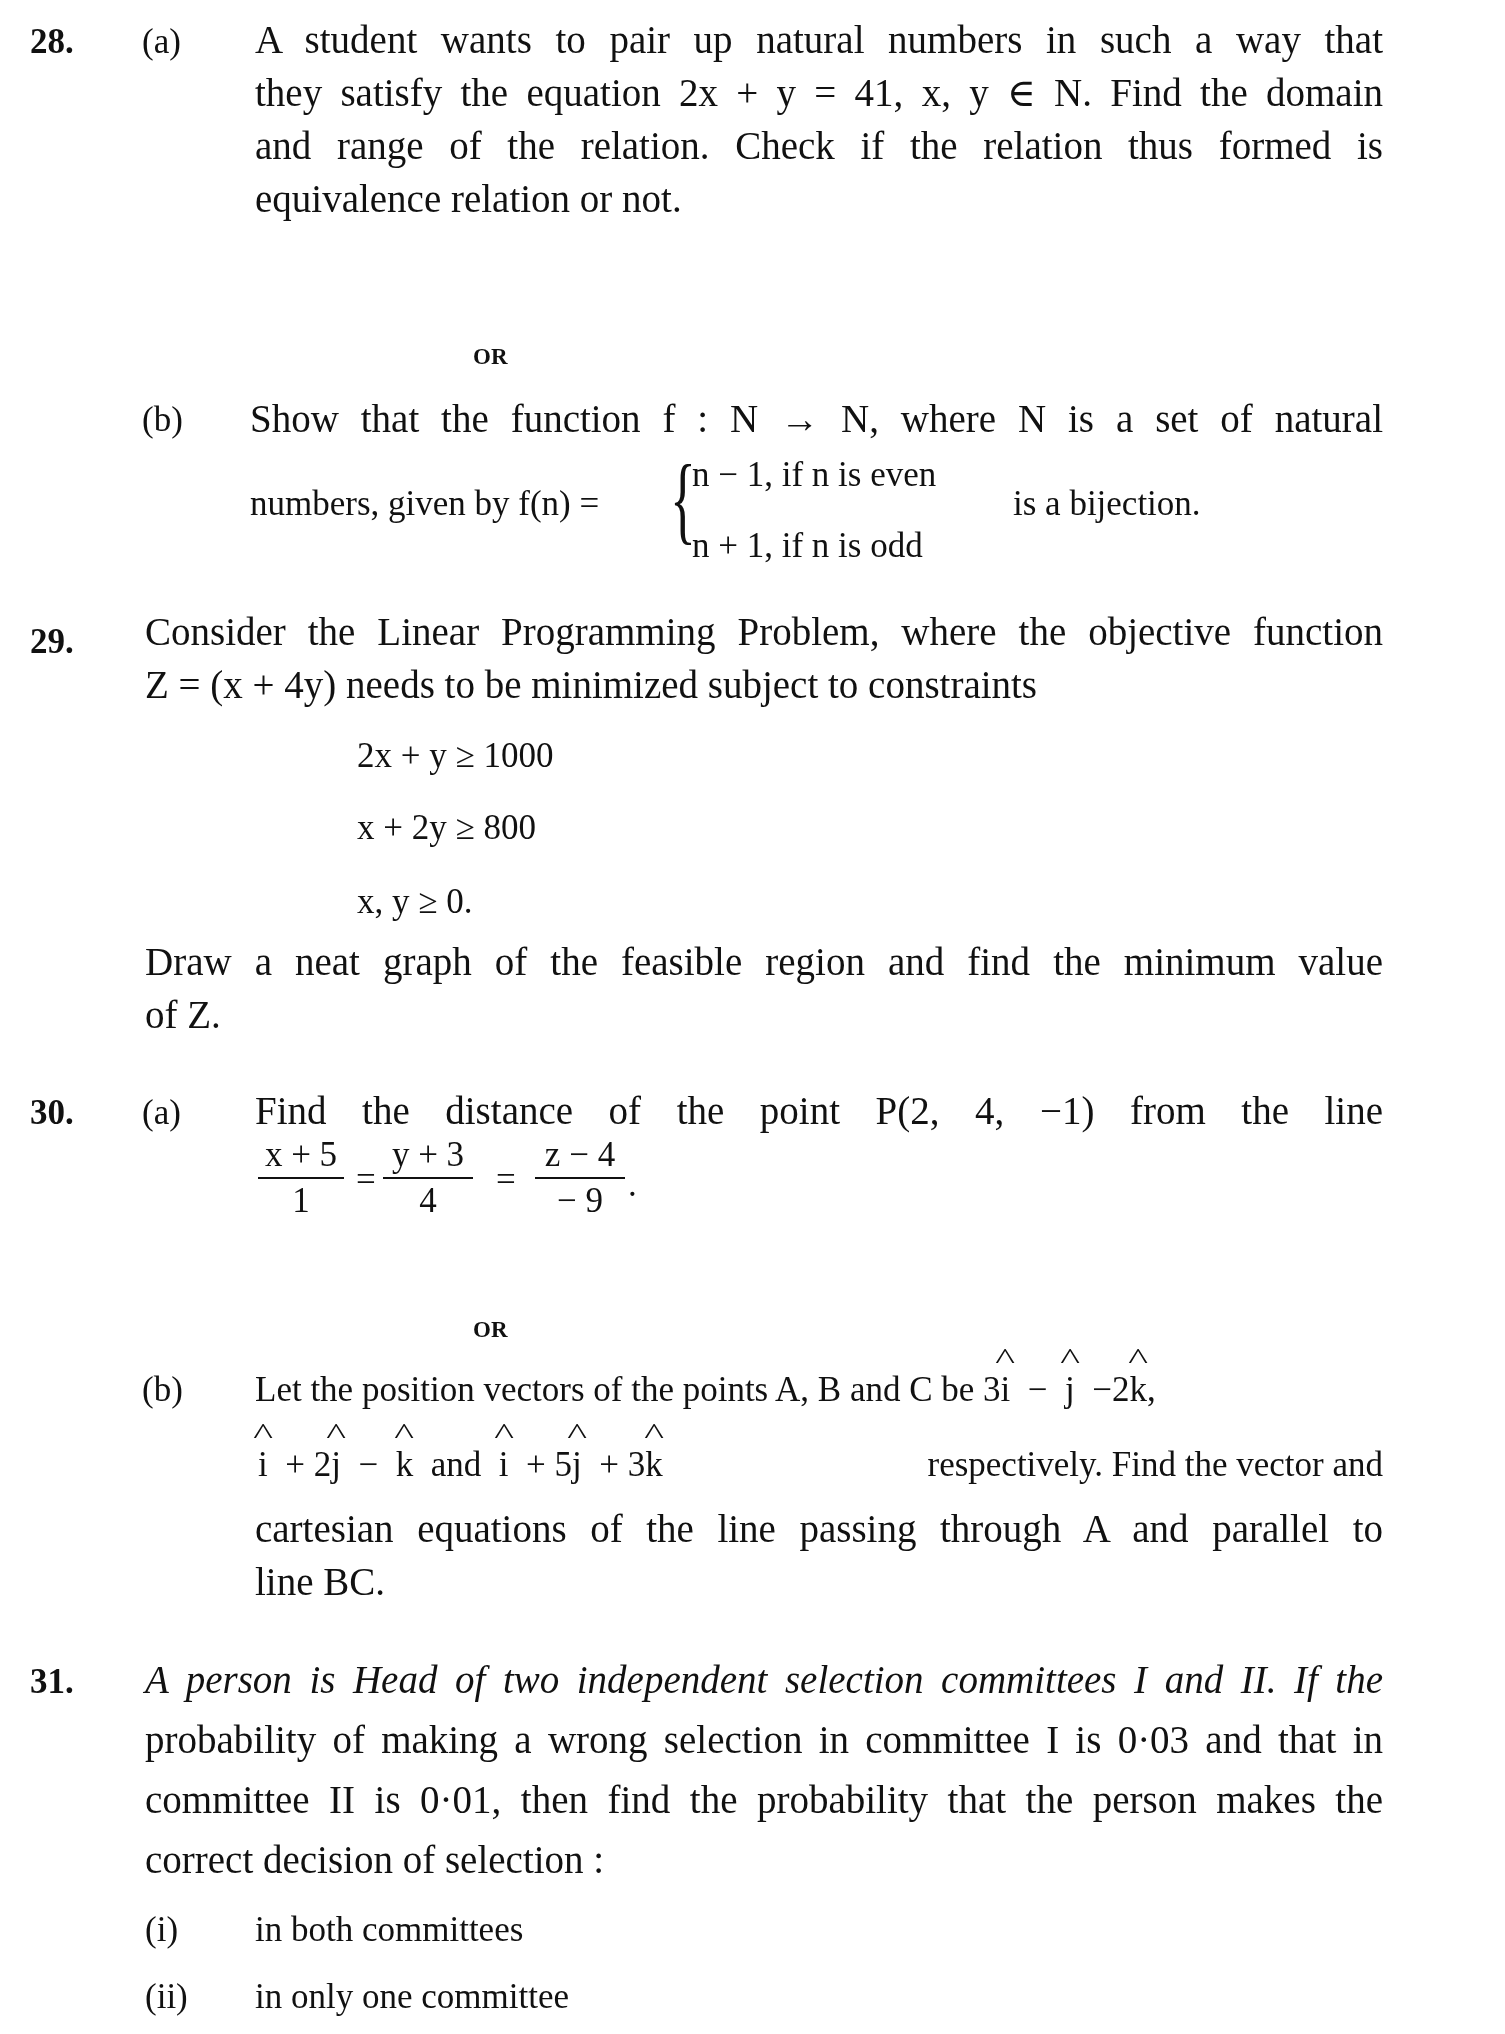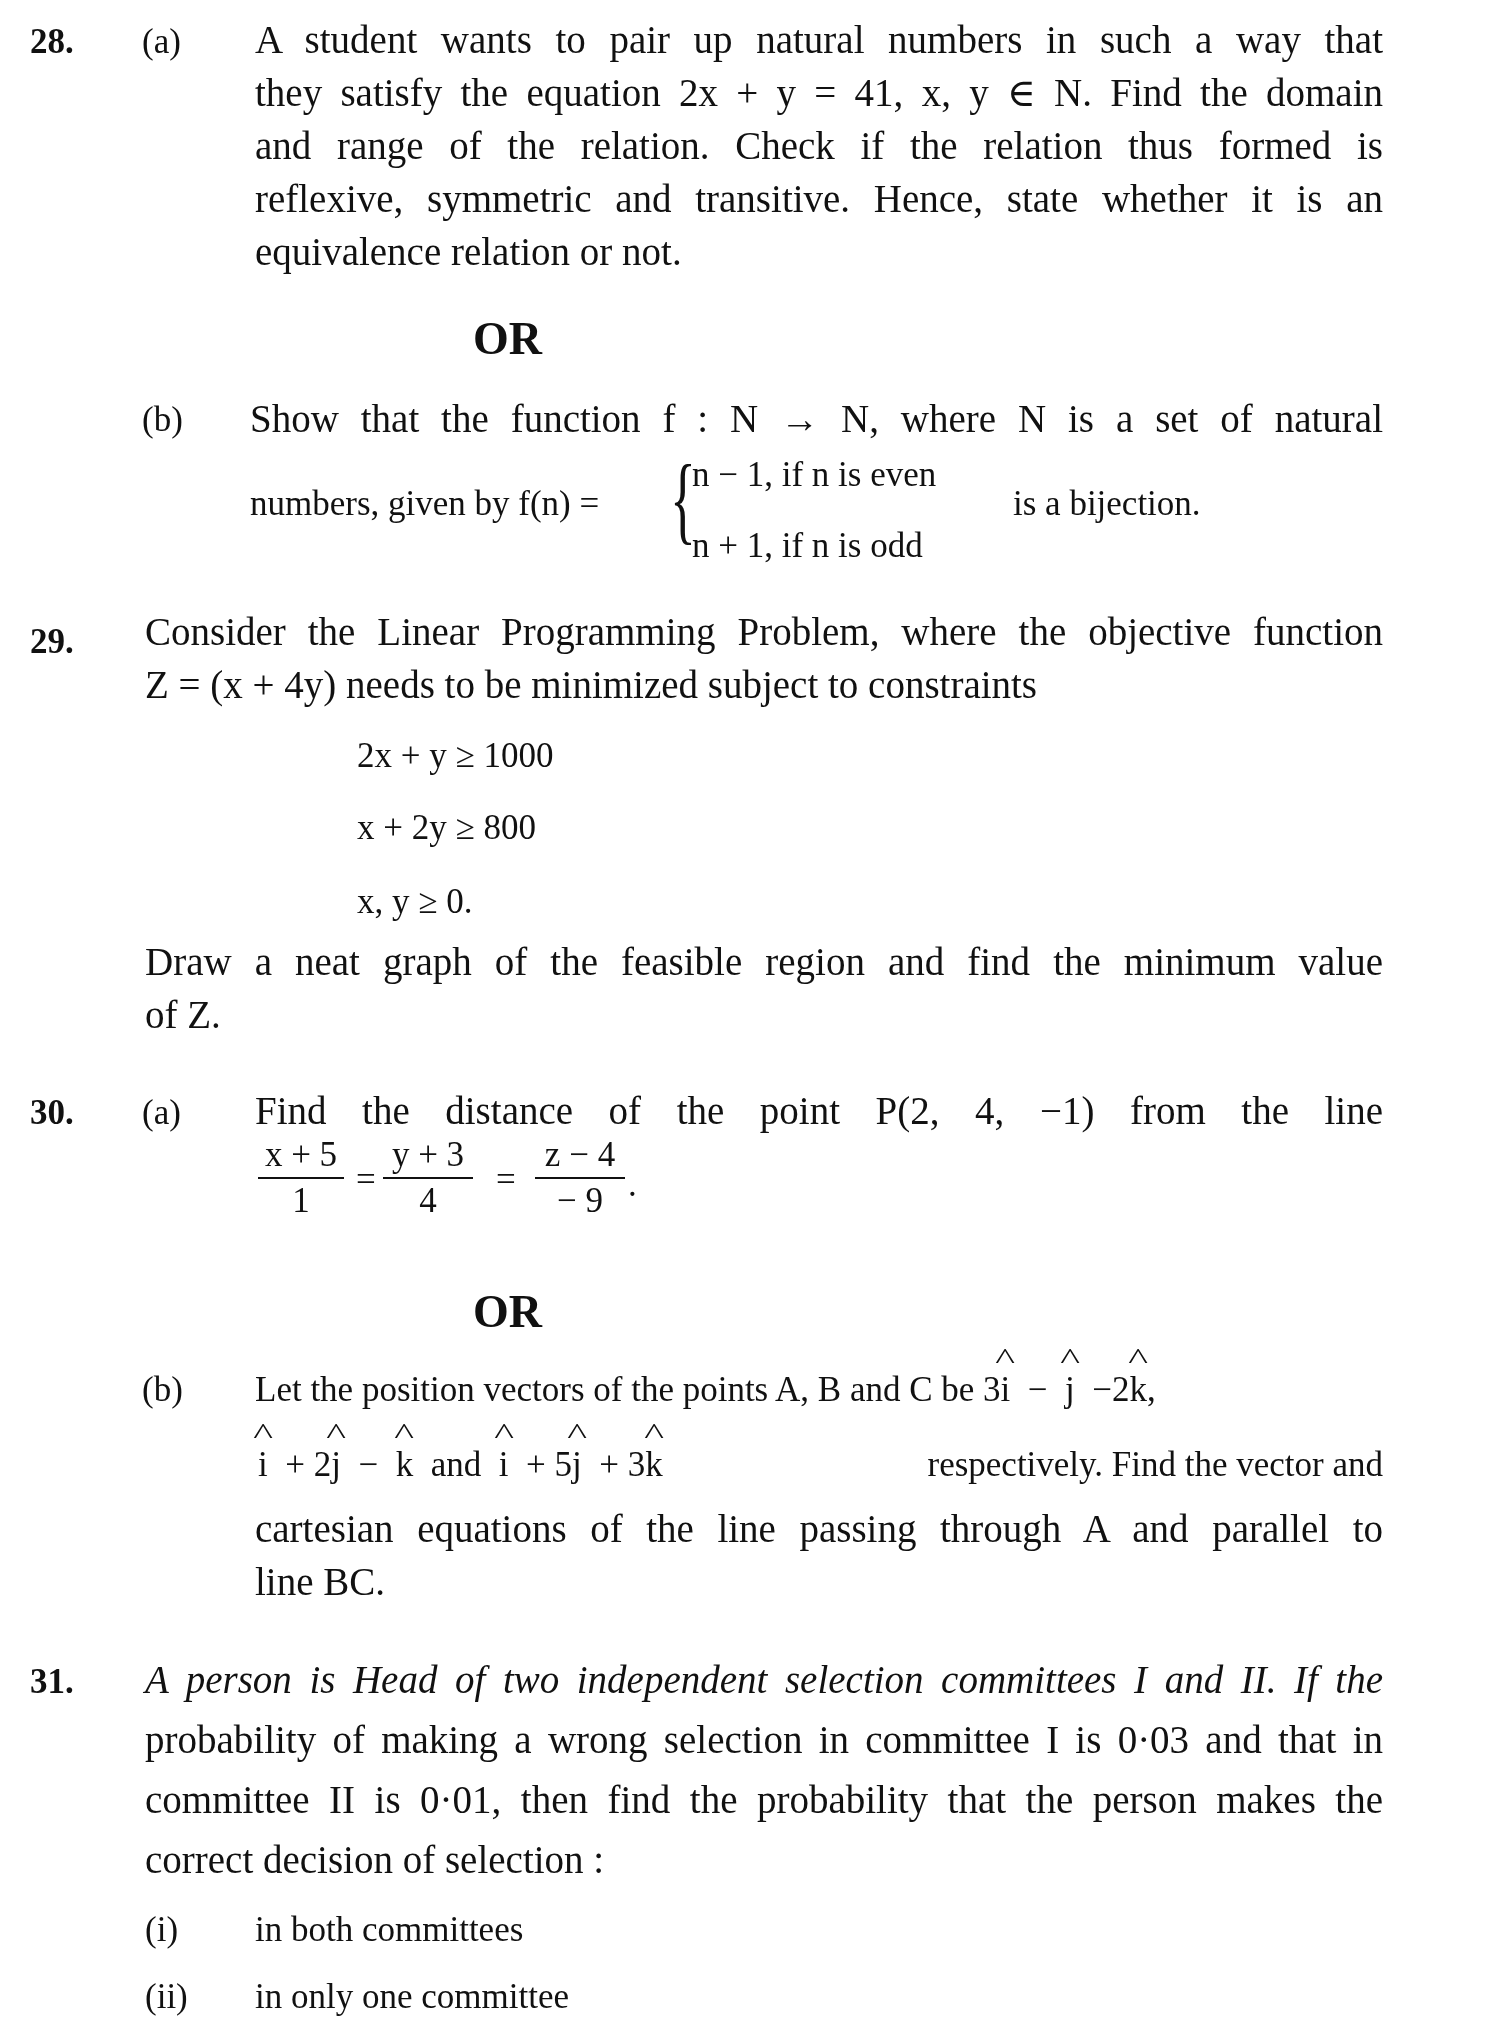--- a/index.html
+++ b/index.html
@@ -7,21 +7,21 @@
     width: 1505px; height: 2034px; position: relative; overflow: hidden;
     font-family: "Liberation Serif", "DejaVu Serif", serif;
     color: #111111;
   }
   .page { position: absolute; left: 0; top: 0; width: 1505px; height: 2034px; }
   .abs { position: absolute; white-space: nowrap; }
   .qnum { font-weight: bold; font-size: 35px; }
   .part { font-size: 35px; }
   .txt { font-size: 39px; line-height: 53px; }
   .just { text-align: justify; text-align-last: justify; white-space: normal; }
-  .or { font-weight: bold; font-size: 46px; }
+  .or { font-weight: bold; font-size: 23px; margin-top: 32px; }
   .line { position: absolute; font-size: 35px; white-space: nowrap; }
   .brace-wrap { position: absolute; }
   .brace { position: absolute; font-size: 98px; line-height: 98px; font-weight: 100; transform: scaleX(0.55); transform-origin: left top; }
   .frac { position: absolute; text-align: center; font-size: 35px; }
   .frac .num { display: block; line-height: 40px; }
   .frac .bar { display: block; border-top: 2px solid #111; margin: 2px 0; }
   .frac .den { display: block; line-height: 40px; }
   .eq { position: absolute; font-size: 35px; }
   .hat { position: relative; display: inline-block; }
   .hat::before { content: "^"; position: absolute; left: 50%; top: -28px; transform: translateX(-50%) scaleX(1.4); font-size: 30px; }
@@ -31,21 +31,20 @@
 
 <div class="page">
 
   <div>
     <span class="abs qnum" style="left:30px; top:22px;">28.</span>
     <span class="abs part" style="left:142px; top:22px;">(a)</span>
     <div class="abs" style="left:255px; top:13px; width:1128px;">
       <div class="txt just">A student wants to pair up natural numbers in such a way that</div>
       <div class="txt just">they satisfy the equation 2x + y = 41, x, y ∈ N. Find the domain</div>
       <div class="txt just">and range of the relation. Check if the relation thus formed is</div>
-      <div class="txt just">reflexive, symmetric and transitive. Hence, state whether it is an</div>
       <div class="txt">equivalence relation or not.</div>
     </div>
     <span class="abs or" style="left:473px; top:312px;">OR</span>
 
     <span class="abs part" style="left:142px; top:400px;">(b)</span>
     <div class="abs" style="left:250px; top:392px; width:1133px;">
       <div class="txt just">Show that the function f : N → N, where N is a set of natural</div>
     </div>
     <span class="line" style="left:250px; top:484px;">numbers, given by f(n) =</span>
     <div class="brace-wrap" style="left:670px; top:450px;">

